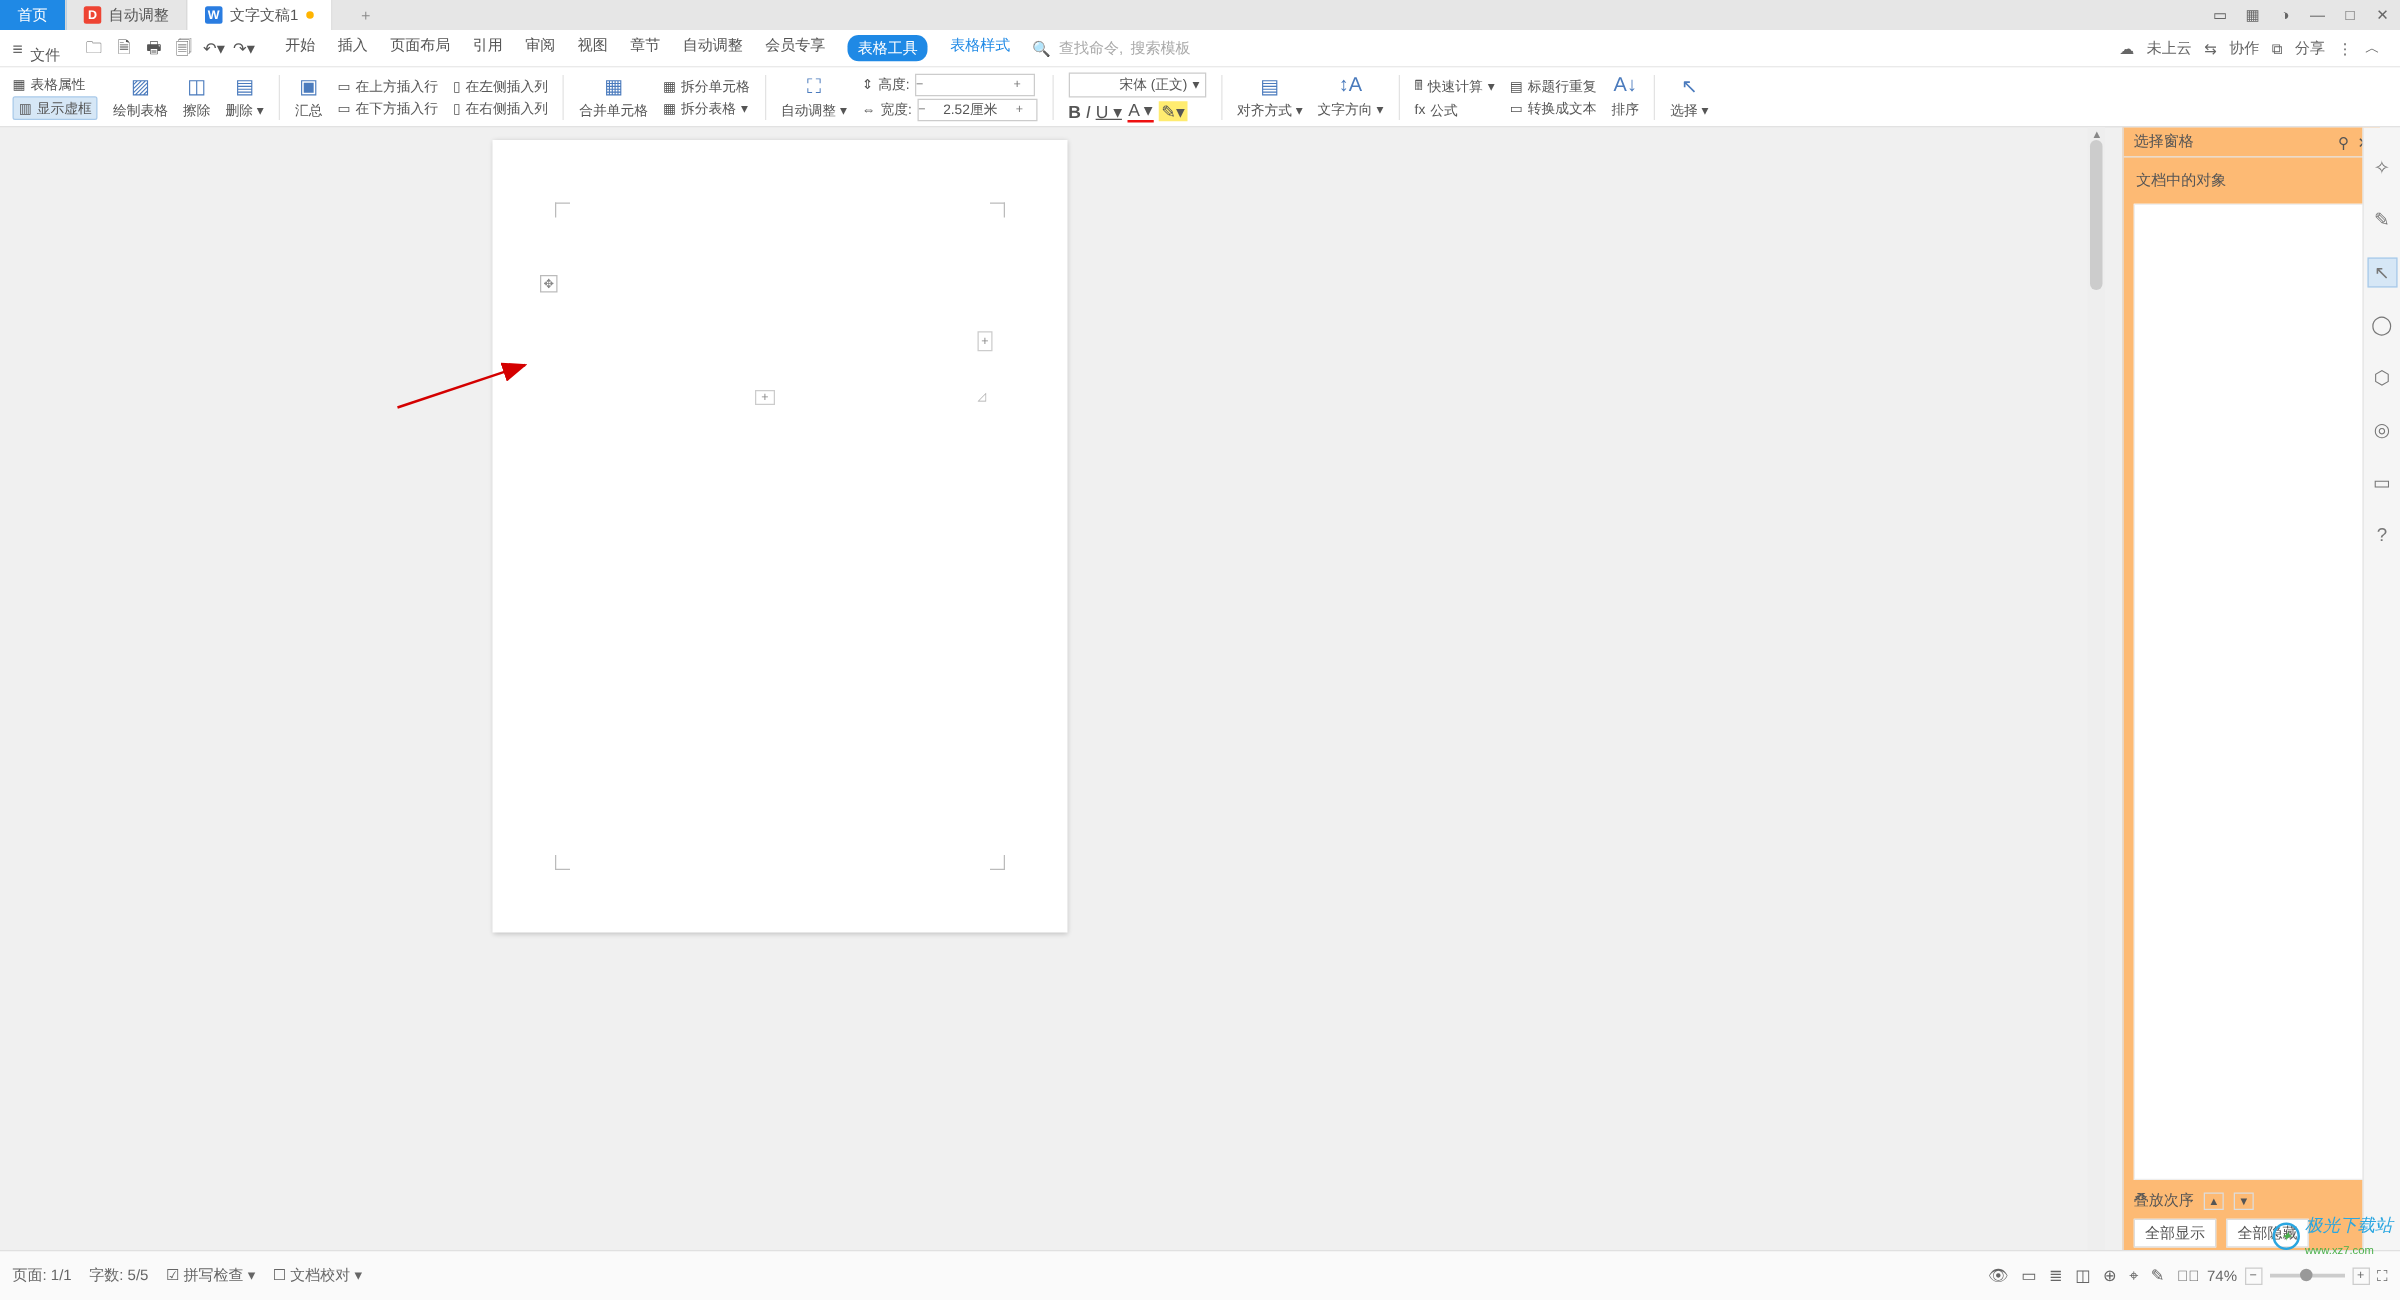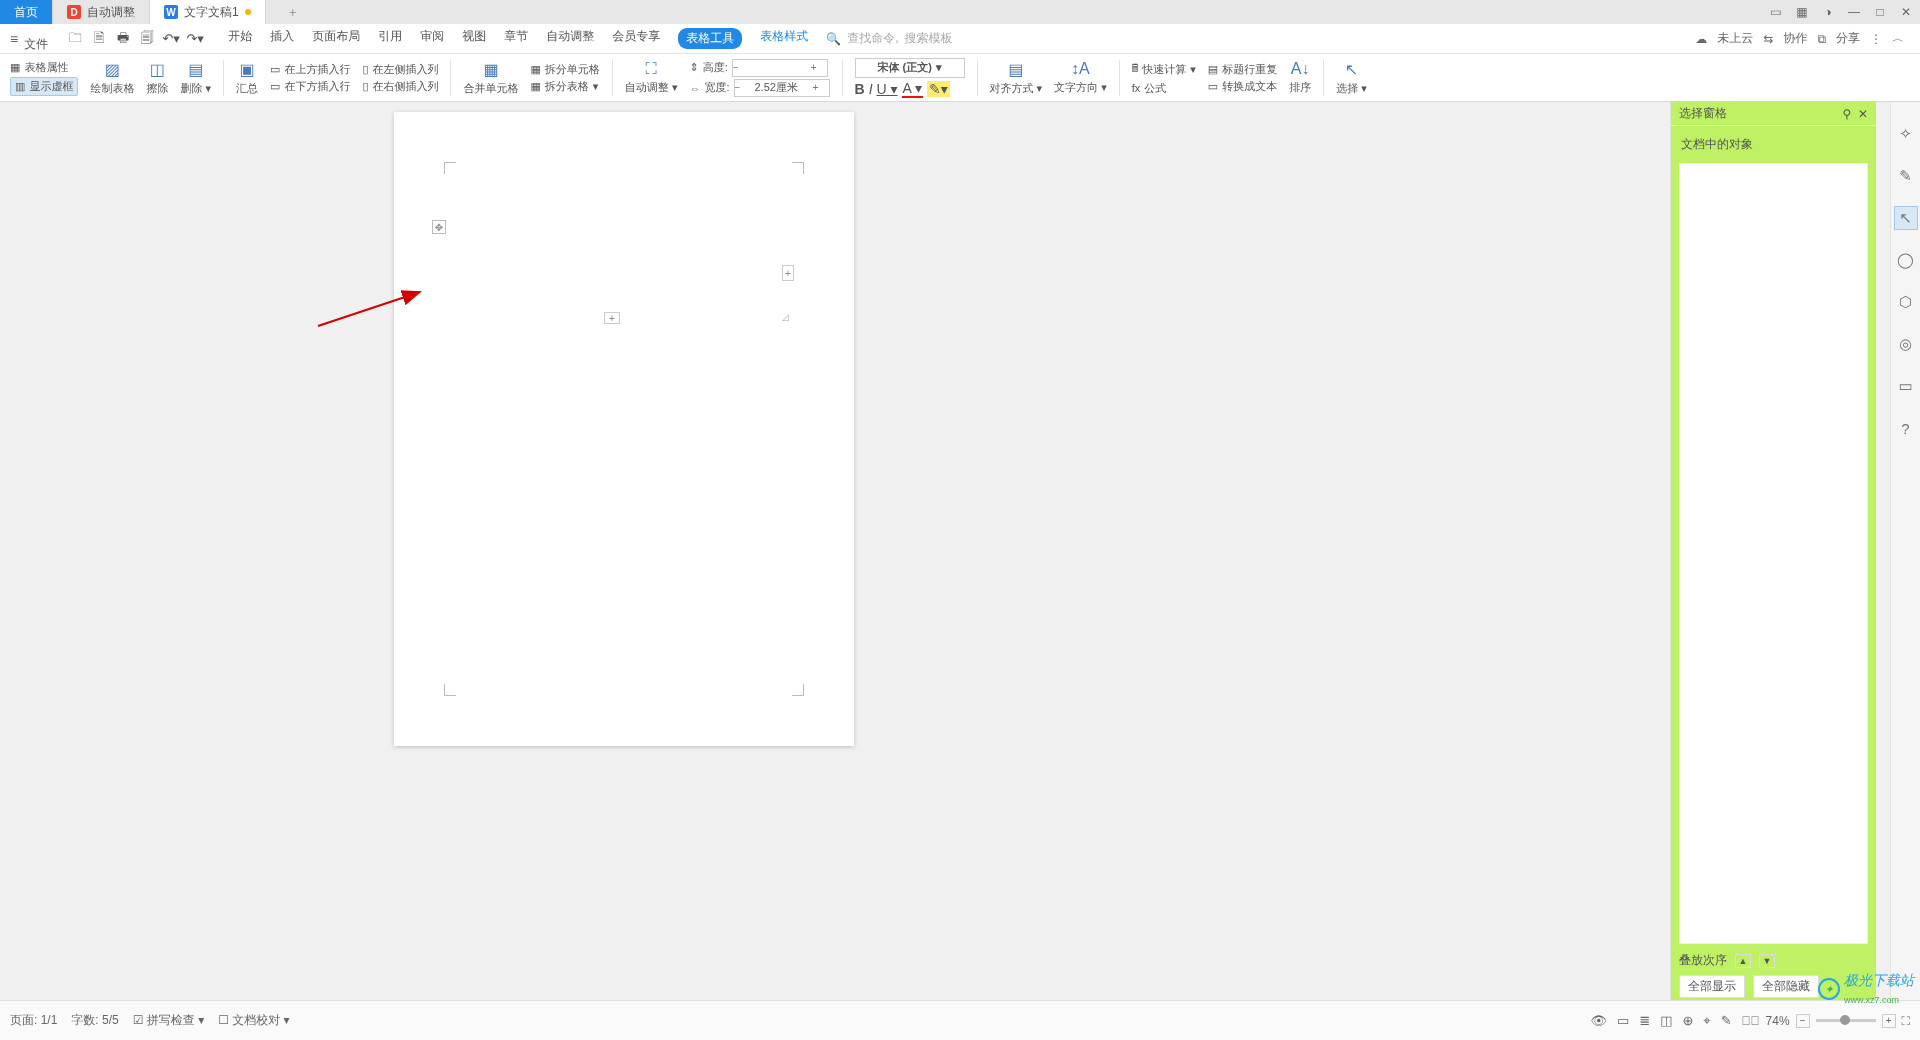--- a/index.html
+++ b/index.html
@@ -35,21 +35,21 @@
 
 .ribbon { height:48px; background:#fff; border-bottom:1px solid #d9d9d9; display:flex; align-items:center; font-size:11px; color:#555; padding:0 10px; gap:12px; }
 .ribbon .grp { display:flex; flex-direction:column; align-items:center; gap:2px; }
 .ribbon .grp .ic{font-size:16px;color:#4b7bbd;}
 .ribbon .vline{width:1px;height:36px;background:#e3e3e3;}
 .ribbon .rowset{display:flex;flex-direction:column;gap:2px;font-size:11px;}
 .ribbon .rowset span{display:flex;align-items:center;gap:4px;}
 .spin{display:flex;align-items:center;border:1px solid #ccc;height:18px;}
 .spin .btn{width:16px;text-align:center;color:#777;font-size:10px;cursor:pointer;}
 .spin .val{width:54px;text-align:center;font-size:11px;}
-.fontsel{border:1px solid #ccc;height:20px;width:110px;font-size:11px;padding:0 4px;display:flex;align-items:center;justify-content:center;font-weight:bold;}
+.fontsel{border:1px solid #ccc;height:20px;width:110px;font-size:11px;padding:0 4px;display:flex;align-items:center;justify-content:flex-end;}
 .fmtrow{display:flex;gap:6px;font-size:14px;color:#555;align-items:center;}
 .fmtrow .b{font-weight:bold;}
 .fmtrow .i{font-style:italic;}
 .fmtrow .u{text-decoration:underline;}
 .fmtrow .a{border-bottom:2px solid #e11; padding:0 1px;}
 .fmtrow .hl{background:#ffec70;padding:0 2px;}
 .rsmall{font-size:11px;display:flex;align-items:center;gap:4px;}
 .sel-active{background:#d6e7f6;border:1px solid #a8c9e9;padding:1px 4px;border-radius:2px;}
 
 
@@ -70,21 +70,21 @@
 .rsz{position:absolute;top:200px;left:388px;font-size:9px;color:#aaa;}
 
 .arrow{position:absolute;top:176px;left:-78px;}
 
 .vscroll{position:absolute;right:0;top:0;width:14px;height:100%;background:#eee;}
 .vthumb{position:absolute;right:2px;top:10px;width:10px;height:120px;background:#ccc;border-radius:5px;}
 .vscroll .up,.vscroll .dn{position:absolute;left:3px;font-size:9px;color:#888;}
 .vscroll .up{top:0;} .vscroll .dn{bottom:0;}
 
 
-.rpanel{position:absolute;right:44px;top:102px;width:206px;bottom:28px;background:#bef264;border-left:1px solid #e0e0e0;font-size:12px;color:#555;display:flex;flex-direction:column;}
+.rpanel{position:absolute;right:16px;top:102px;width:206px;bottom:28px;background:#fdba74;border-left:1px solid #e0e0e0;font-size:12px;color:#555;display:flex;flex-direction:column;}
 .rpanel .hdr{height:24px;display:flex;align-items:center;justify-content:space-between;padding:0 8px;border-bottom:1px solid #e6e6e6;}
 .rpanel .sub{padding:10px 10px;}
 .rpanel .body{flex:1;background:#fff;margin:0 8px;border:1px solid #eee;}
 .rpanel .ft{padding:8px;}
 .rpanel .ftrow{display:flex;align-items:center;gap:8px;margin-bottom:6px;}
 .rpanel .ftbtn{border:1px solid #ddd;background:#fff;padding:2px 8px;cursor:pointer;}
 .rpanel .arr{width:16px;height:14px;border:1px solid #ddd;display:flex;align-items:center;justify-content:center;font-size:9px;}
 
 .sidetools{position:absolute;right:0;top:102px;width:30px;bottom:28px;background:#f5f5f5;border-left:1px solid #e3e3e3;display:flex;flex-direction:column;align-items:center;padding-top:20px;gap:18px;color:#777;font-size:15px;}
 .sidetools .st{width:24px;height:24px;display:flex;align-items:center;justify-content:center;cursor:pointer;}

